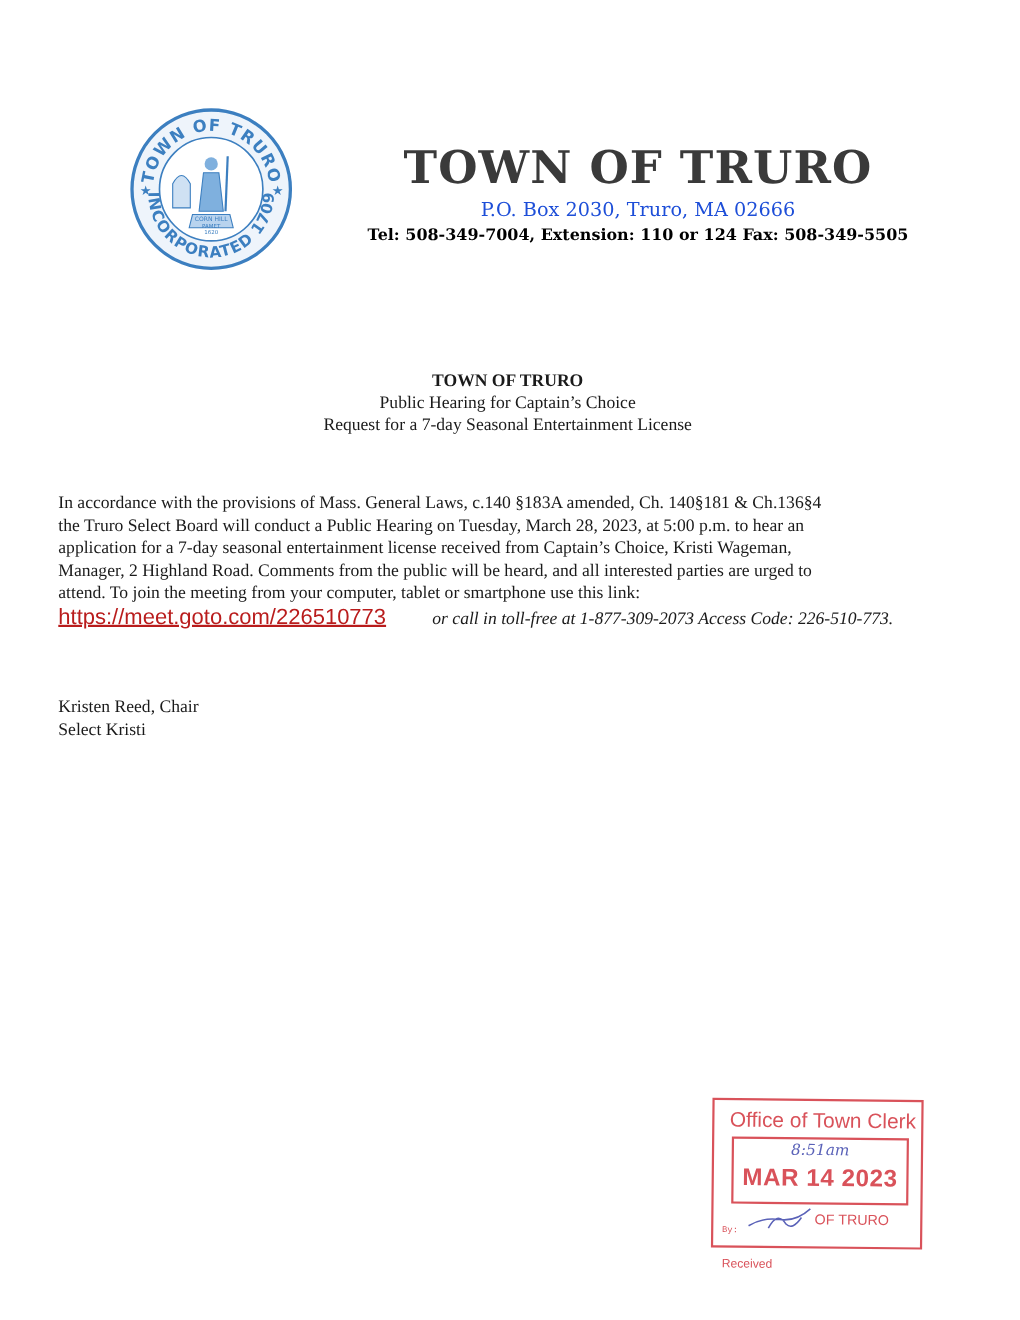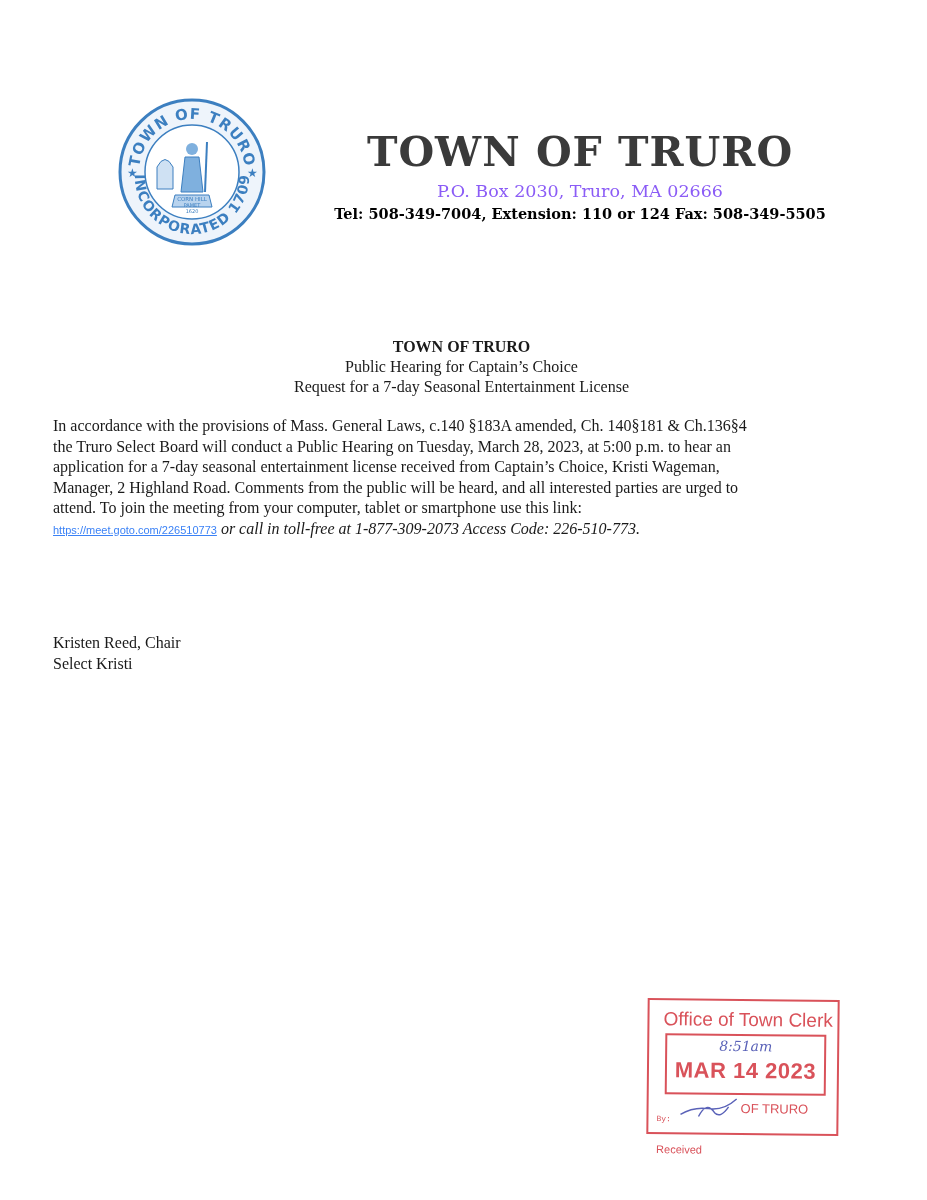--- a/index.html
+++ b/index.html
@@ -11,42 +11,42 @@
       position: absolute; left: 117px; top: 97px; width: 150px; height: 150px;
     }
     .letterhead {
       position: absolute; left: 330px; top: 127px; width: 500px; text-align: center;
     }
     .lh-title {
       font-family: "DejaVu Serif", serif; font-size: 41px; font-weight: bold;
       color: #3a3a3a; letter-spacing: 1px; line-height: 50px;
     }
     .lh-address {
-      font-family: "DejaVu Serif", serif; font-size: 17.5px; color: #8b5cf6;
+      font-family: "DejaVu Serif", serif; font-size: 17.5px; color: #1d4ed8;
       margin-top: 2px; line-height: 24px;
     }
     .lh-contact {
       font-family: "DejaVu Serif", serif; font-size: 14.5px; font-weight: bold;
       color: #000000; line-height: 22px;
     }
     .notice-head {
       position: absolute; left: 200px; top: 337px; width: 523px; text-align: center;
       font-size: 16px; line-height: 20px;
     }
     .notice-head .h-title { font-weight: bold; }
     .body-text {
-      position: absolute; left: 53px; top: 416px; width: 820px;
+      position: absolute; left: 53px; top: 448px; width: 820px;
       font-size: 16px; line-height: 20.6px;
     }
     .body-text p { margin: 0; }
     .link {
-      font-family: "Liberation Sans", sans-serif; color: #3b82f6; text-decoration: underline;
-      font-size: 11px;
+      font-family: "Liberation Sans", sans-serif; color: #b91c1c; text-decoration: underline;
+      font-size: 20px;
     }
-    .ital { font-style: italic; }
+    .ital { font-style: italic; padding-left: 38px; }
     .signature {
       position: absolute; left: 53px; top: 632px; font-size: 16px; line-height: 21px;
     }
     .stamp {
       position: absolute; left: 647px; top: 999px; width: 188px; height: 132px;
       border: 2px solid #d9525a; transform: rotate(0.6deg);
       font-family: "Liberation Sans", sans-serif; color: #d9525a;
     }
     .stamp .st-title { position: absolute; left: 14px; top: 8px; font-size: 19px; }
     .stamp .st-box {

